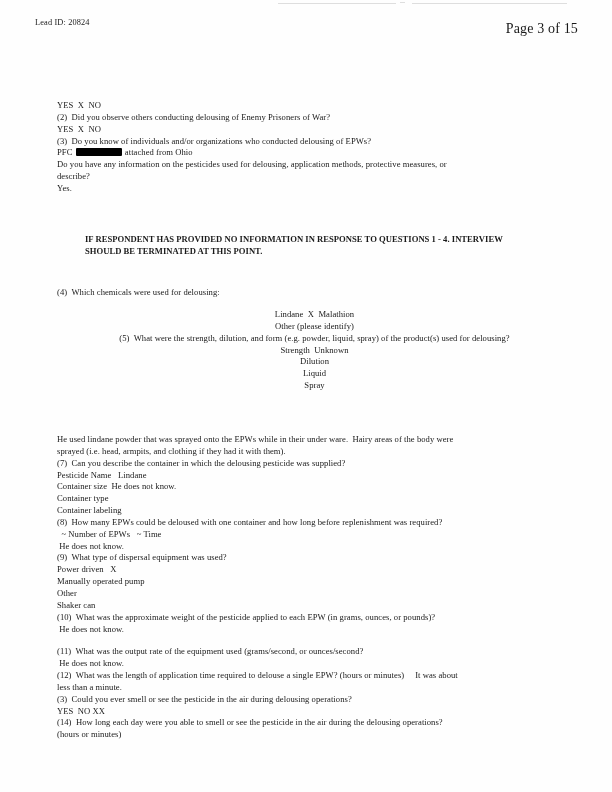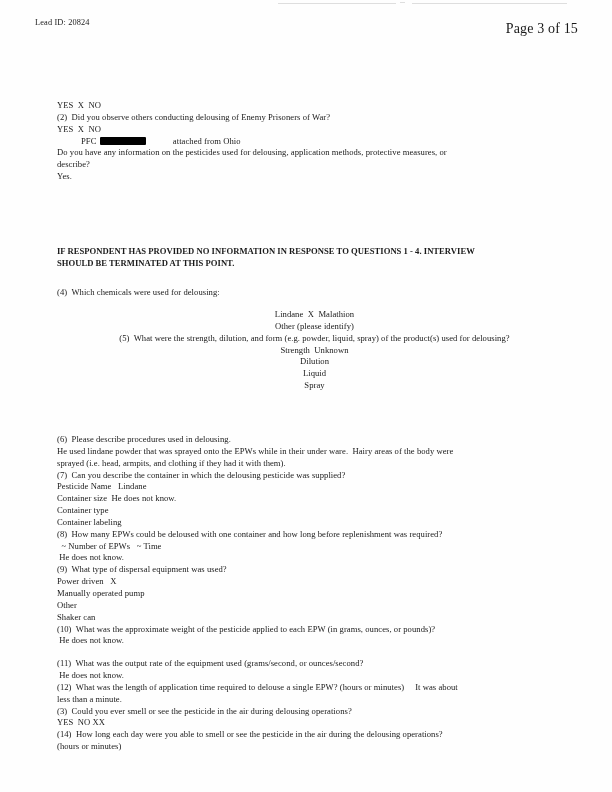--- a/index.html
+++ b/index.html
@@ -81,69 +81,69 @@
   .redaction {
     display: inline-block;
     width: 46px;
     height: 8px;
     background: #000000;
     vertical-align: -1px;
     margin: 0 1px;
     border-radius: 1px;
   }
 
-  .seg { display: inline; margin-left: 24px; }
+  .seg { display: inline; }
 </style>
 </head>
 <body>
 
 <div class="page">
 
   <div class="scan-streak a"></div>
   <div class="scan-streak b"></div>
   <div class="scan-streak c"></div>
 
   <div class="header">
     <div class="lead-id">Lead ID: 20824</div>
     <div class="page-num">Page  3 of  15</div>
   </div>
 
   <div class="body-block" style="top:100px;">
     <div class="ln">YES  X  NO</div>
     <div class="ln">(2)  Did you observe others conducting delousing of Enemy Prisoners of War?</div>
     <div class="ln">YES  X  NO</div>
+    <div class="ln">(3)  Do you know of individuals and/or organizations who conducted delousing of EPWs?</div>
 
     <div class="ln"><span class="seg">PFC </span><span class="redaction"></span><span class="seg"> attached from Ohio</span></div>
 
     <div class="ln">Do you have any information on the pesticides used for delousing, application methods, protective measures, or</div>
     <div class="ln">describe?</div>
     <div class="ln">Yes.</div>
   </div>
 
-  <div class="body-block" style="top:246px;">
+  <div class="body-block" style="top:234px;margin-left:28px;">
     <div class="ln bold">IF RESPONDENT HAS PROVIDED NO INFORMATION IN RESPONSE TO QUESTIONS 1 - 4. INTERVIEW</div>
     <div class="ln bold">SHOULD BE TERMINATED AT THIS POINT.</div>
   </div>
 
   <div class="body-block" style="top:287px;">
     <div class="ln">(4)  Which chemicals were used for delousing:</div>
   </div>
 
   <div class="body-block" style="top:309px;text-align:center;">
     <div class="ln">Lindane  X  Malathion</div>
     <div class="ln">Other (please identify)</div>
     <div class="ln">(5)  What were the strength, dilution, and form (e.g. powder, liquid, spray) of the product(s) used for delousing?</div>
     <div class="ln">Strength  Unknown</div>
     <div class="ln">Dilution</div>
     <div class="ln">Liquid</div>
     <div class="ln">Spray</div>
   </div>
 
   <div class="body-block" style="top:434px;">
-    <div class="ln">(6)  Please describe procedures used in delousing.</div>
     <div class="ln">He used lindane powder that was sprayed onto the EPWs while in their under ware.  Hairy areas of the body were</div>
     <div class="ln">sprayed (i.e. head, armpits, and clothing if they had it with them).</div>
 
     <div class="ln">(7)  Can you describe the container in which the delousing pesticide was supplied?</div>
     <div class="ln">Pesticide Name   Lindane</div>
     <div class="ln">Container size  He does not know.</div>
     <div class="ln">Container type</div>
     <div class="ln">Container labeling</div>
 
     <div class="ln">(8)  How many EPWs could be deloused with one container and how long before replenishment was required?</div>

